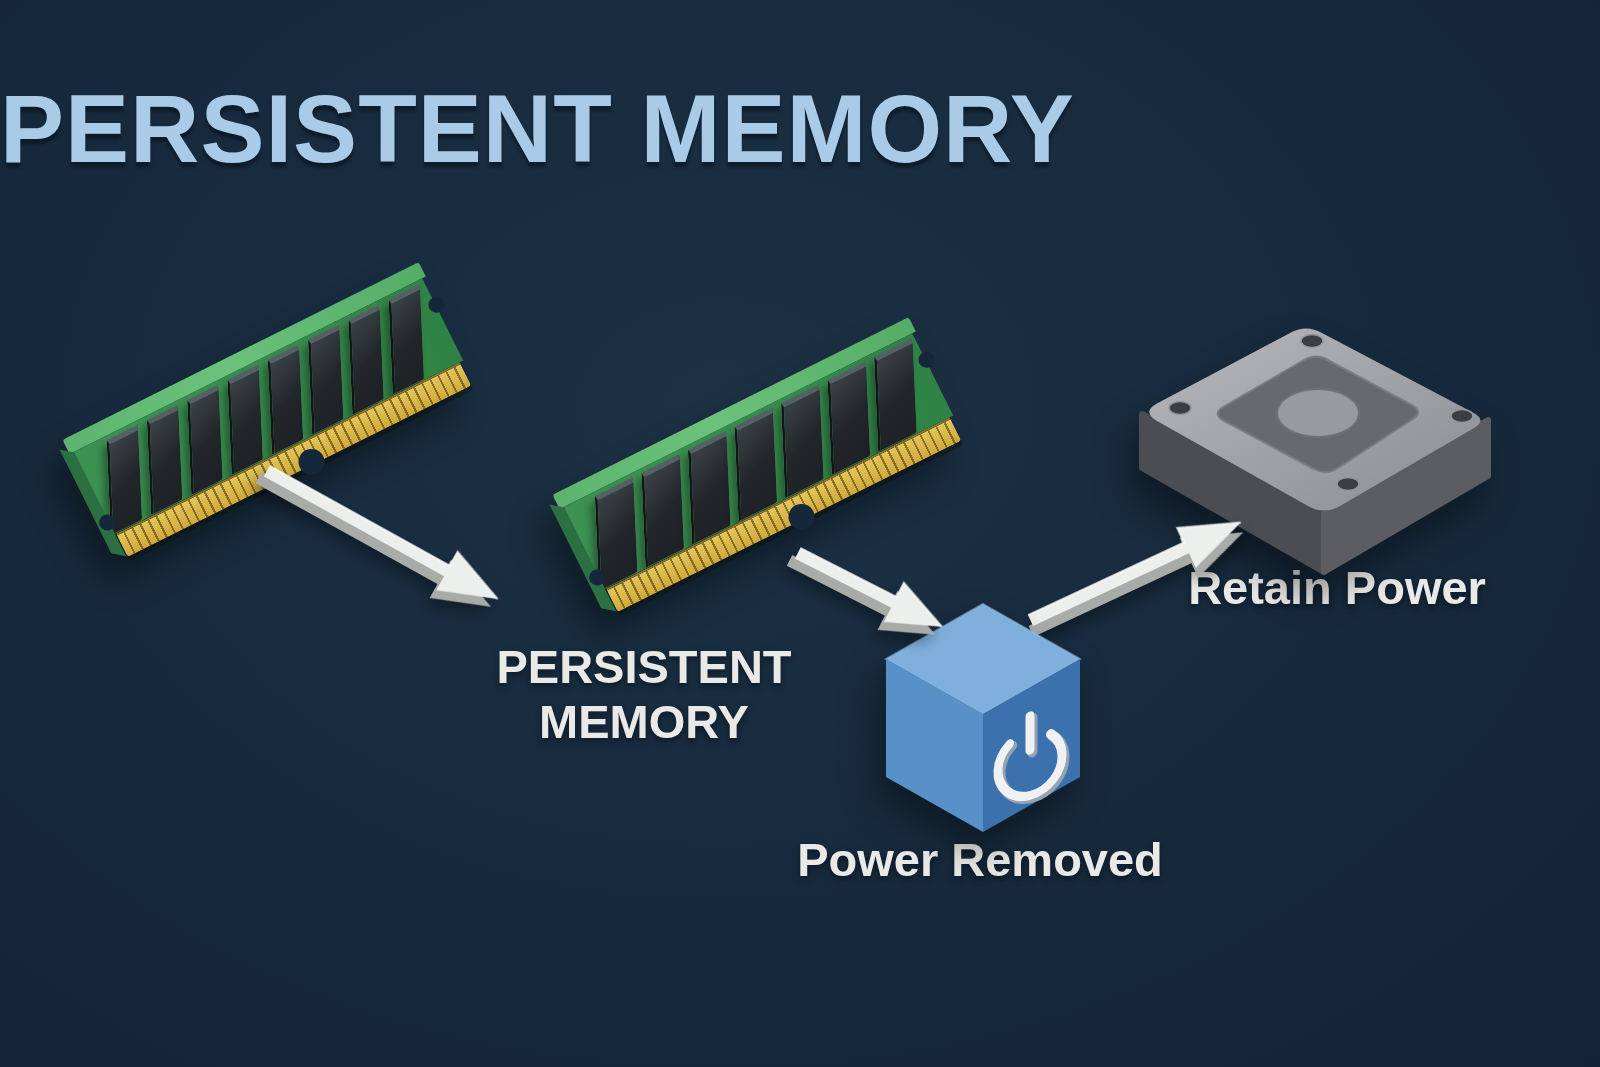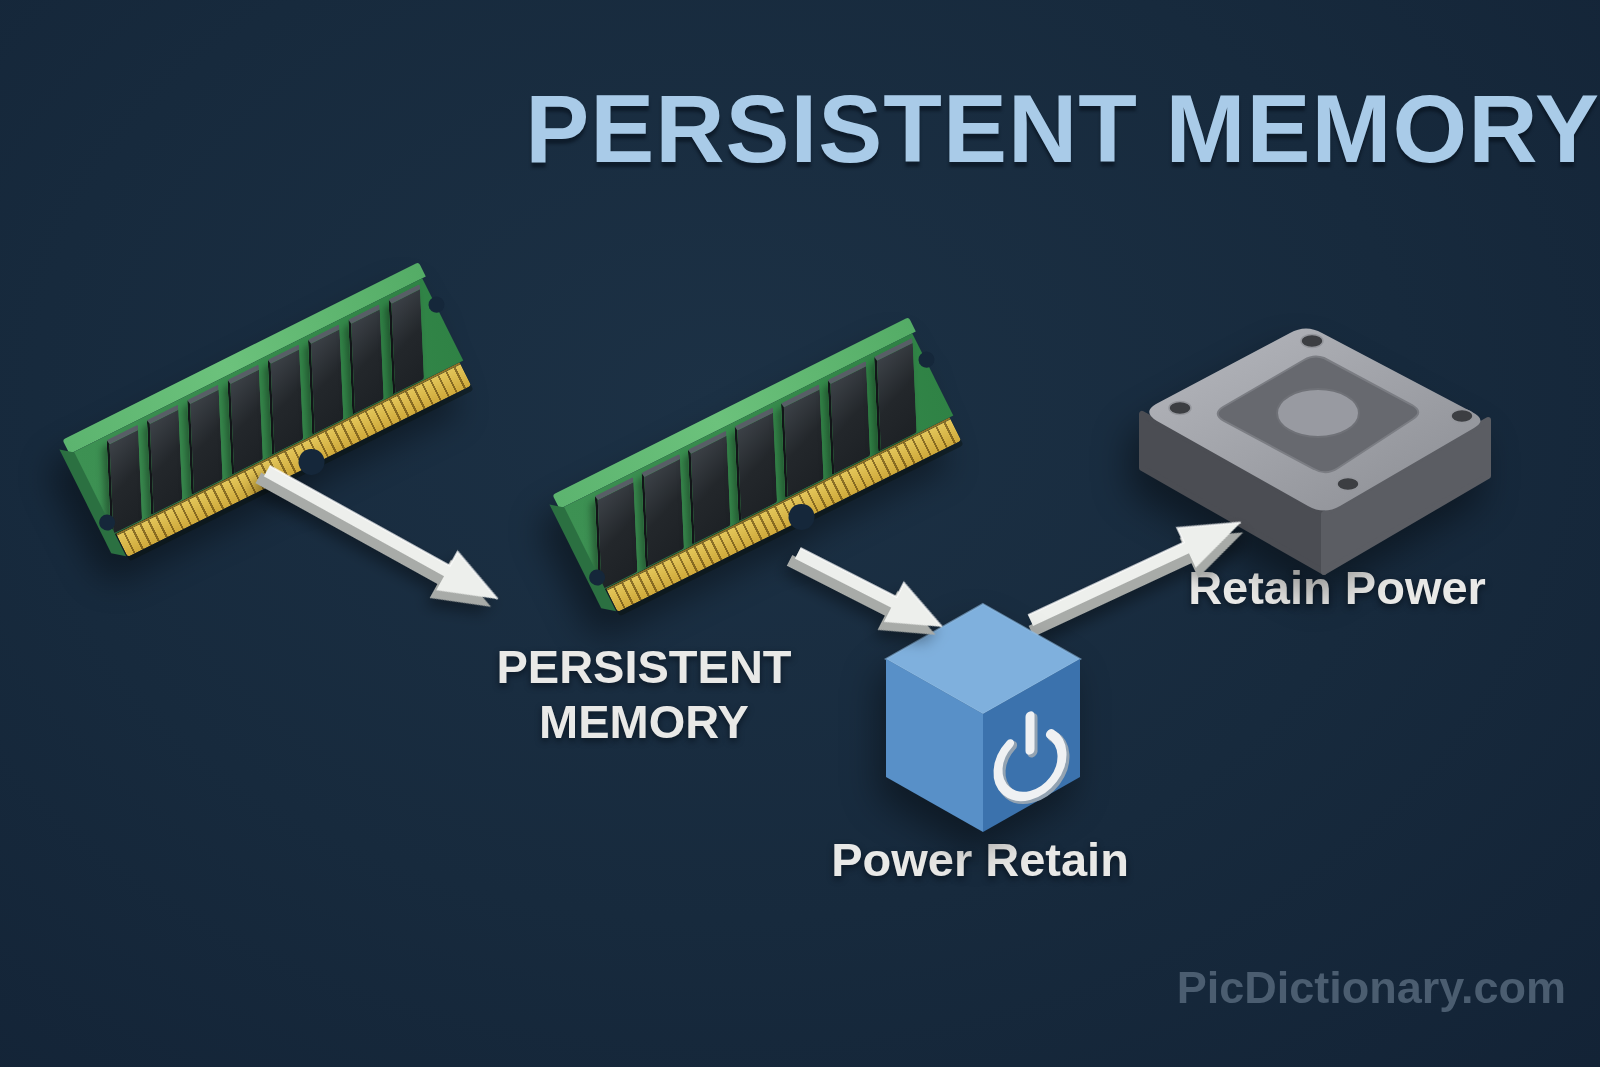--- a/index.html
+++ b/index.html
@@ -7,21 +7,21 @@
     position:relative;
     width:1600px;height:1067px;
     overflow:hidden;
     background:radial-gradient(ellipse at 45% 38%, #1c3145 0%, #172a3d 55%, #132336 100%);
     font-family:"Liberation Sans", sans-serif;
   }
 
   
   .title{
     position:absolute;top:74px;left:0;width:100%;
-    text-align:right;
+    text-align:left;
     font-size:96px;font-weight:700;letter-spacing:1px;
     color:#a9cbe8;
     text-shadow:0 5px 3px rgba(4,12,22,.5);
     margin:0;white-space:nowrap;
   }
 
   
   .lbl{
     position:absolute;
     font-size:47px;font-weight:700;
@@ -210,19 +210,18 @@
       <ellipse cx="222" cy="168" rx="11" ry="6.5" fill="#3c3e42" stroke="#95979d" stroke-width="1.5"></ellipse>
     </svg>
   </div>
 
 
   <div class="lbl lbl-pm center">
     <div>PERSISTENT</div>
     <div>MEMORY</div>
   </div>
 
-  <div class="lbl lbl-power">Power Retain</div>
+  <div class="lbl lbl-power">Power Removed</div>
 
   <div class="lbl lbl-retain">Retain Power</div>
 
-  <div class="watermark">PicDictionary.com</div>
 
 </div>
 
 </body></html>

